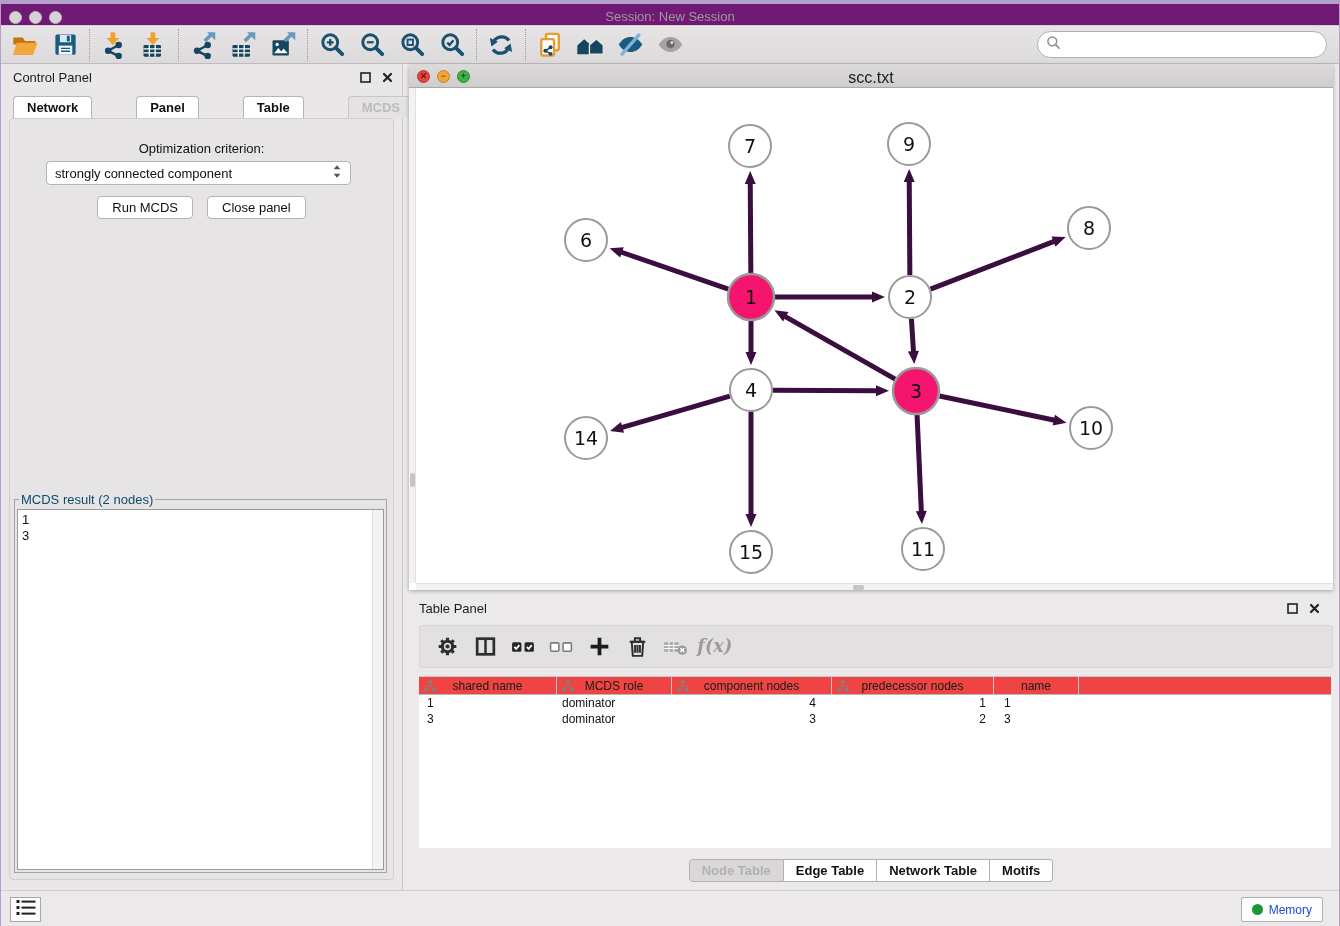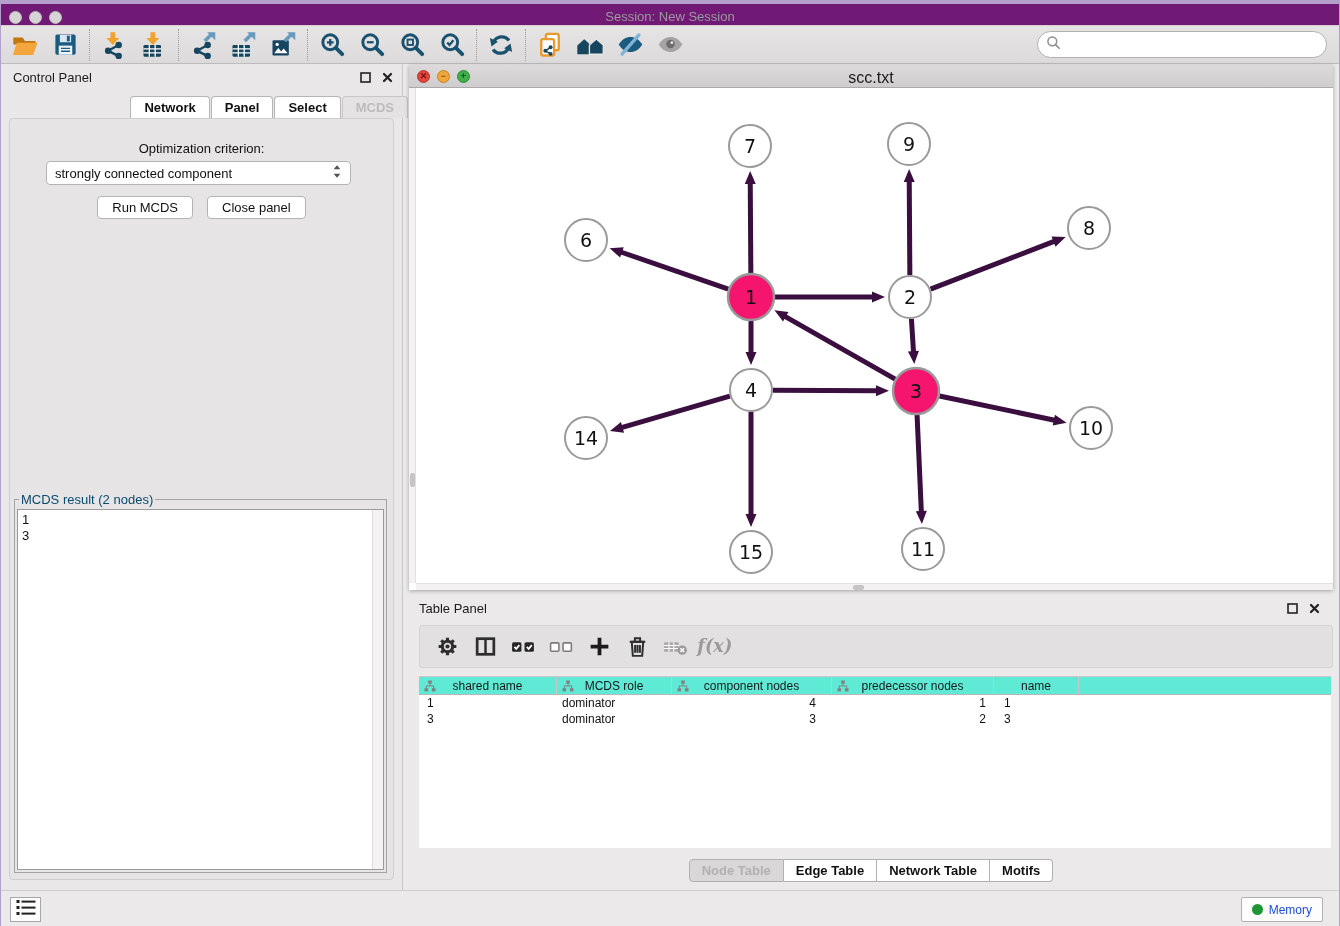--- a/index.html
+++ b/index.html
@@ -27,21 +27,21 @@
     border:1px solid #b2b0b0;border-radius:14px;display:flex;align-items:center;padding-left:8px;}
   .searchbox input{border:none;outline:none;flex:1;font-size:13px;background:transparent;
     font-family:"Liberation Sans",sans-serif;margin-left:4px;}
   
   .control-panel{position:absolute;left:0;top:64px;width:402px;height:826px;
     background:#e9e7e7;border-right:1px solid #c9c7c7;}
   .panel-head{position:relative;height:26px;}
   .panel-title{position:absolute;left:12px;top:6px;font-size:13px;color:#1c1c1c;}
   .panel-btns{position:absolute;right:8px;top:6px;display:flex;gap:8px;align-items:center;}
   .mini-btn{width:14px;height:14px;display:flex;align-items:center;justify-content:center;}
-  .tabs-row{position:absolute;left:6px;top:32px;width:100%;display:flex;justify-content:flex-end;gap:1px;}
+  .tabs-row{position:absolute;left:12px;top:32px;width:100%;display:flex;justify-content:space-between;gap:1px;}
   .tab{height:22px;padding:0 13px;font-size:13px;font-weight:bold;background:#fff;
     border:1px solid #b6b4b4;border-bottom:none;border-radius:4px 4px 0 0;
     display:flex;align-items:center;color:#111;}
   .tab.active{background:#e4e2e2;color:#bdbbbb;border-color:#c8c6c6;}
   .cp-content{position:absolute;left:8px;right:8px;top:54px;bottom:10px;
     background:#e6e4e4;border:1px solid #cfcdcd;border-radius:4px;}
   .opt-label{position:absolute;left:0;right:0;top:22px;text-align:center;font-size:13px;color:#111;}
   .dropdown{position:absolute;left:36px;right:42px;top:42px;height:24px;background:#fff;
     border:1px solid #b5b3b3;border-radius:4px;display:flex;align-items:center;
     padding:0 8px;font-size:13px;color:#111;}
@@ -72,21 +72,21 @@
   .vscroll .thumb{position:absolute;left:1px;width:5px;height:14px;top:385px;background:#c6c4c4;border-radius:2px;}
   .hscroll{position:absolute;left:7px;right:0;bottom:0;height:7px;background:#f3f1f1;border-top:1px solid #e2e0e0;}
   .hscroll .thumb{position:absolute;top:1px;height:5px;width:11px;left:437px;background:#c6c4c4;border-radius:2px;}
   
   .table-panel{position:absolute;left:408px;top:595px;width:924px;height:295px;background:#ebe9e9;}
   .tp-toolbar{position:absolute;left:10px;right:0;top:30px;height:43px;background:#e2e0e0;
     border:1px solid #d5d3d3;border-radius:3px;display:flex;align-items:center;padding-left:8px;}
   .tp-tool{width:38px;height:36px;display:flex;align-items:center;justify-content:center;font-weight:bold;}
   .tbl{position:absolute;left:10px;right:2px;top:81px;bottom:42px;background:#fff;
     border-top:1px solid #c9c7c7;}
-  .thead{display:flex;height:18px;background:#5eead4;border-bottom:1px solid #b9b7b7;}
+  .thead{display:flex;height:18px;background:#ef4444;border-bottom:1px solid #b9b7b7;}
   .th{position:relative;display:flex;align-items:center;justify-content:center;
     font-size:12px;color:#1a1a1a;border-right:1px solid #c9c7c7;height:100%;}
   .th .tree{position:absolute;left:5px;top:3px;}
   .trow{display:flex;height:16px;}
   .td{font-size:12px;color:#111;padding:1px 0;}
   .tabbar{position:absolute;left:0;right:0;bottom:8px;display:flex;justify-content:center;}
   .btab{height:23px;padding:0 12px;display:flex;align-items:center;font-size:13px;font-weight:bold;
     background:#fff;border:1px solid #b2b0b0;border-left:none;color:#111;}
   .btab:first-child{border-left:1px solid #b2b0b0;border-radius:4px 0 0 4px;}
   .btab:last-child{border-radius:0 4px 4px 0;}
@@ -274,21 +274,21 @@
         <span class="mini-btn">
           <svg width="11" height="11" viewBox="0 0 11 11">
               <path d="M2 2l7 7M9 2l-7 7" stroke="#222" stroke-width="2.2" stroke-linecap="round"></path>
             </svg>
         </span>
       </span>
     </div>
     <div class="tabs-row" id="cp-tabs">
         <div class="tab">Network</div>
         <div class="tab">Panel</div>
-        <div class="tab">Select</div>
+        <div class="tab">Table</div>
         <div class="tab active">MCDS</div>
       </div>
     <div class="cp-content">
       <div class="opt-label">Optimization criterion:</div>
       <div class="dropdown">
         <span class="dd-val">strongly connected component</span>
         <span>
           <svg width="10" height="15" viewBox="0 0 10 15">
               <path d="M5 1.2l3.4 4H1.6z" fill="#555"></path>
               <path d="M5 13.8l-3.4-4h6.8z" fill="#555"></path>

